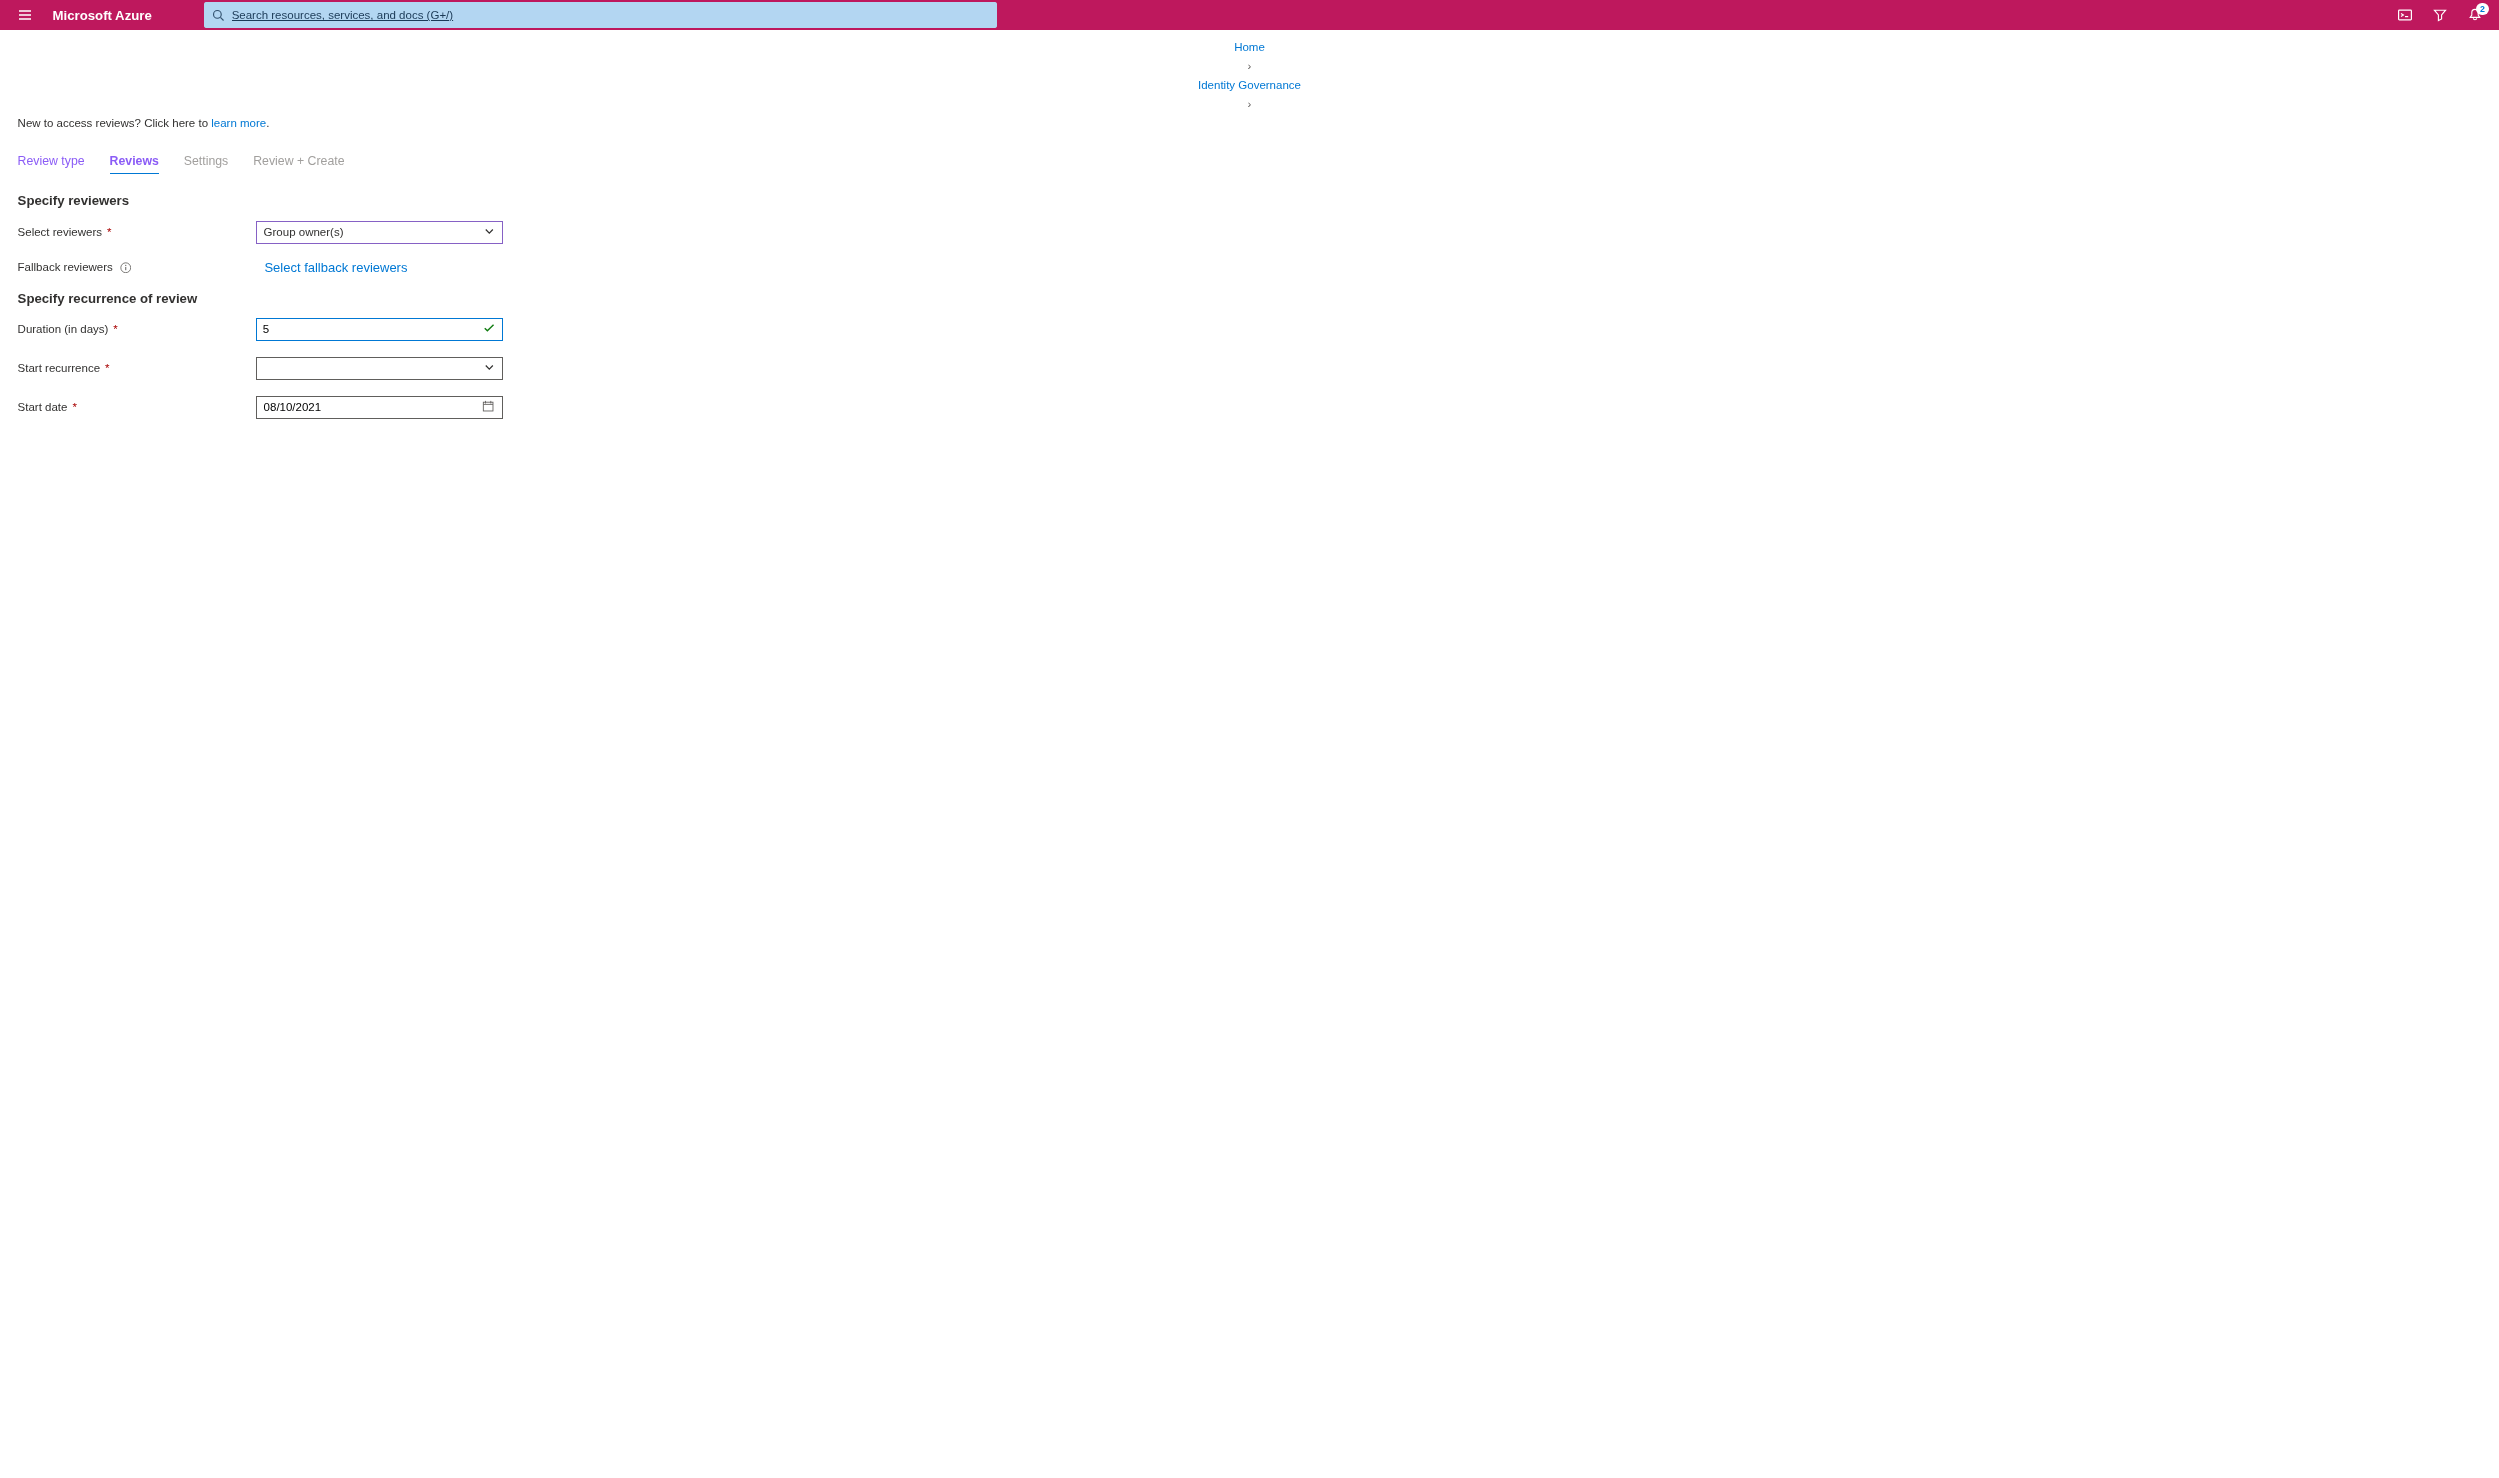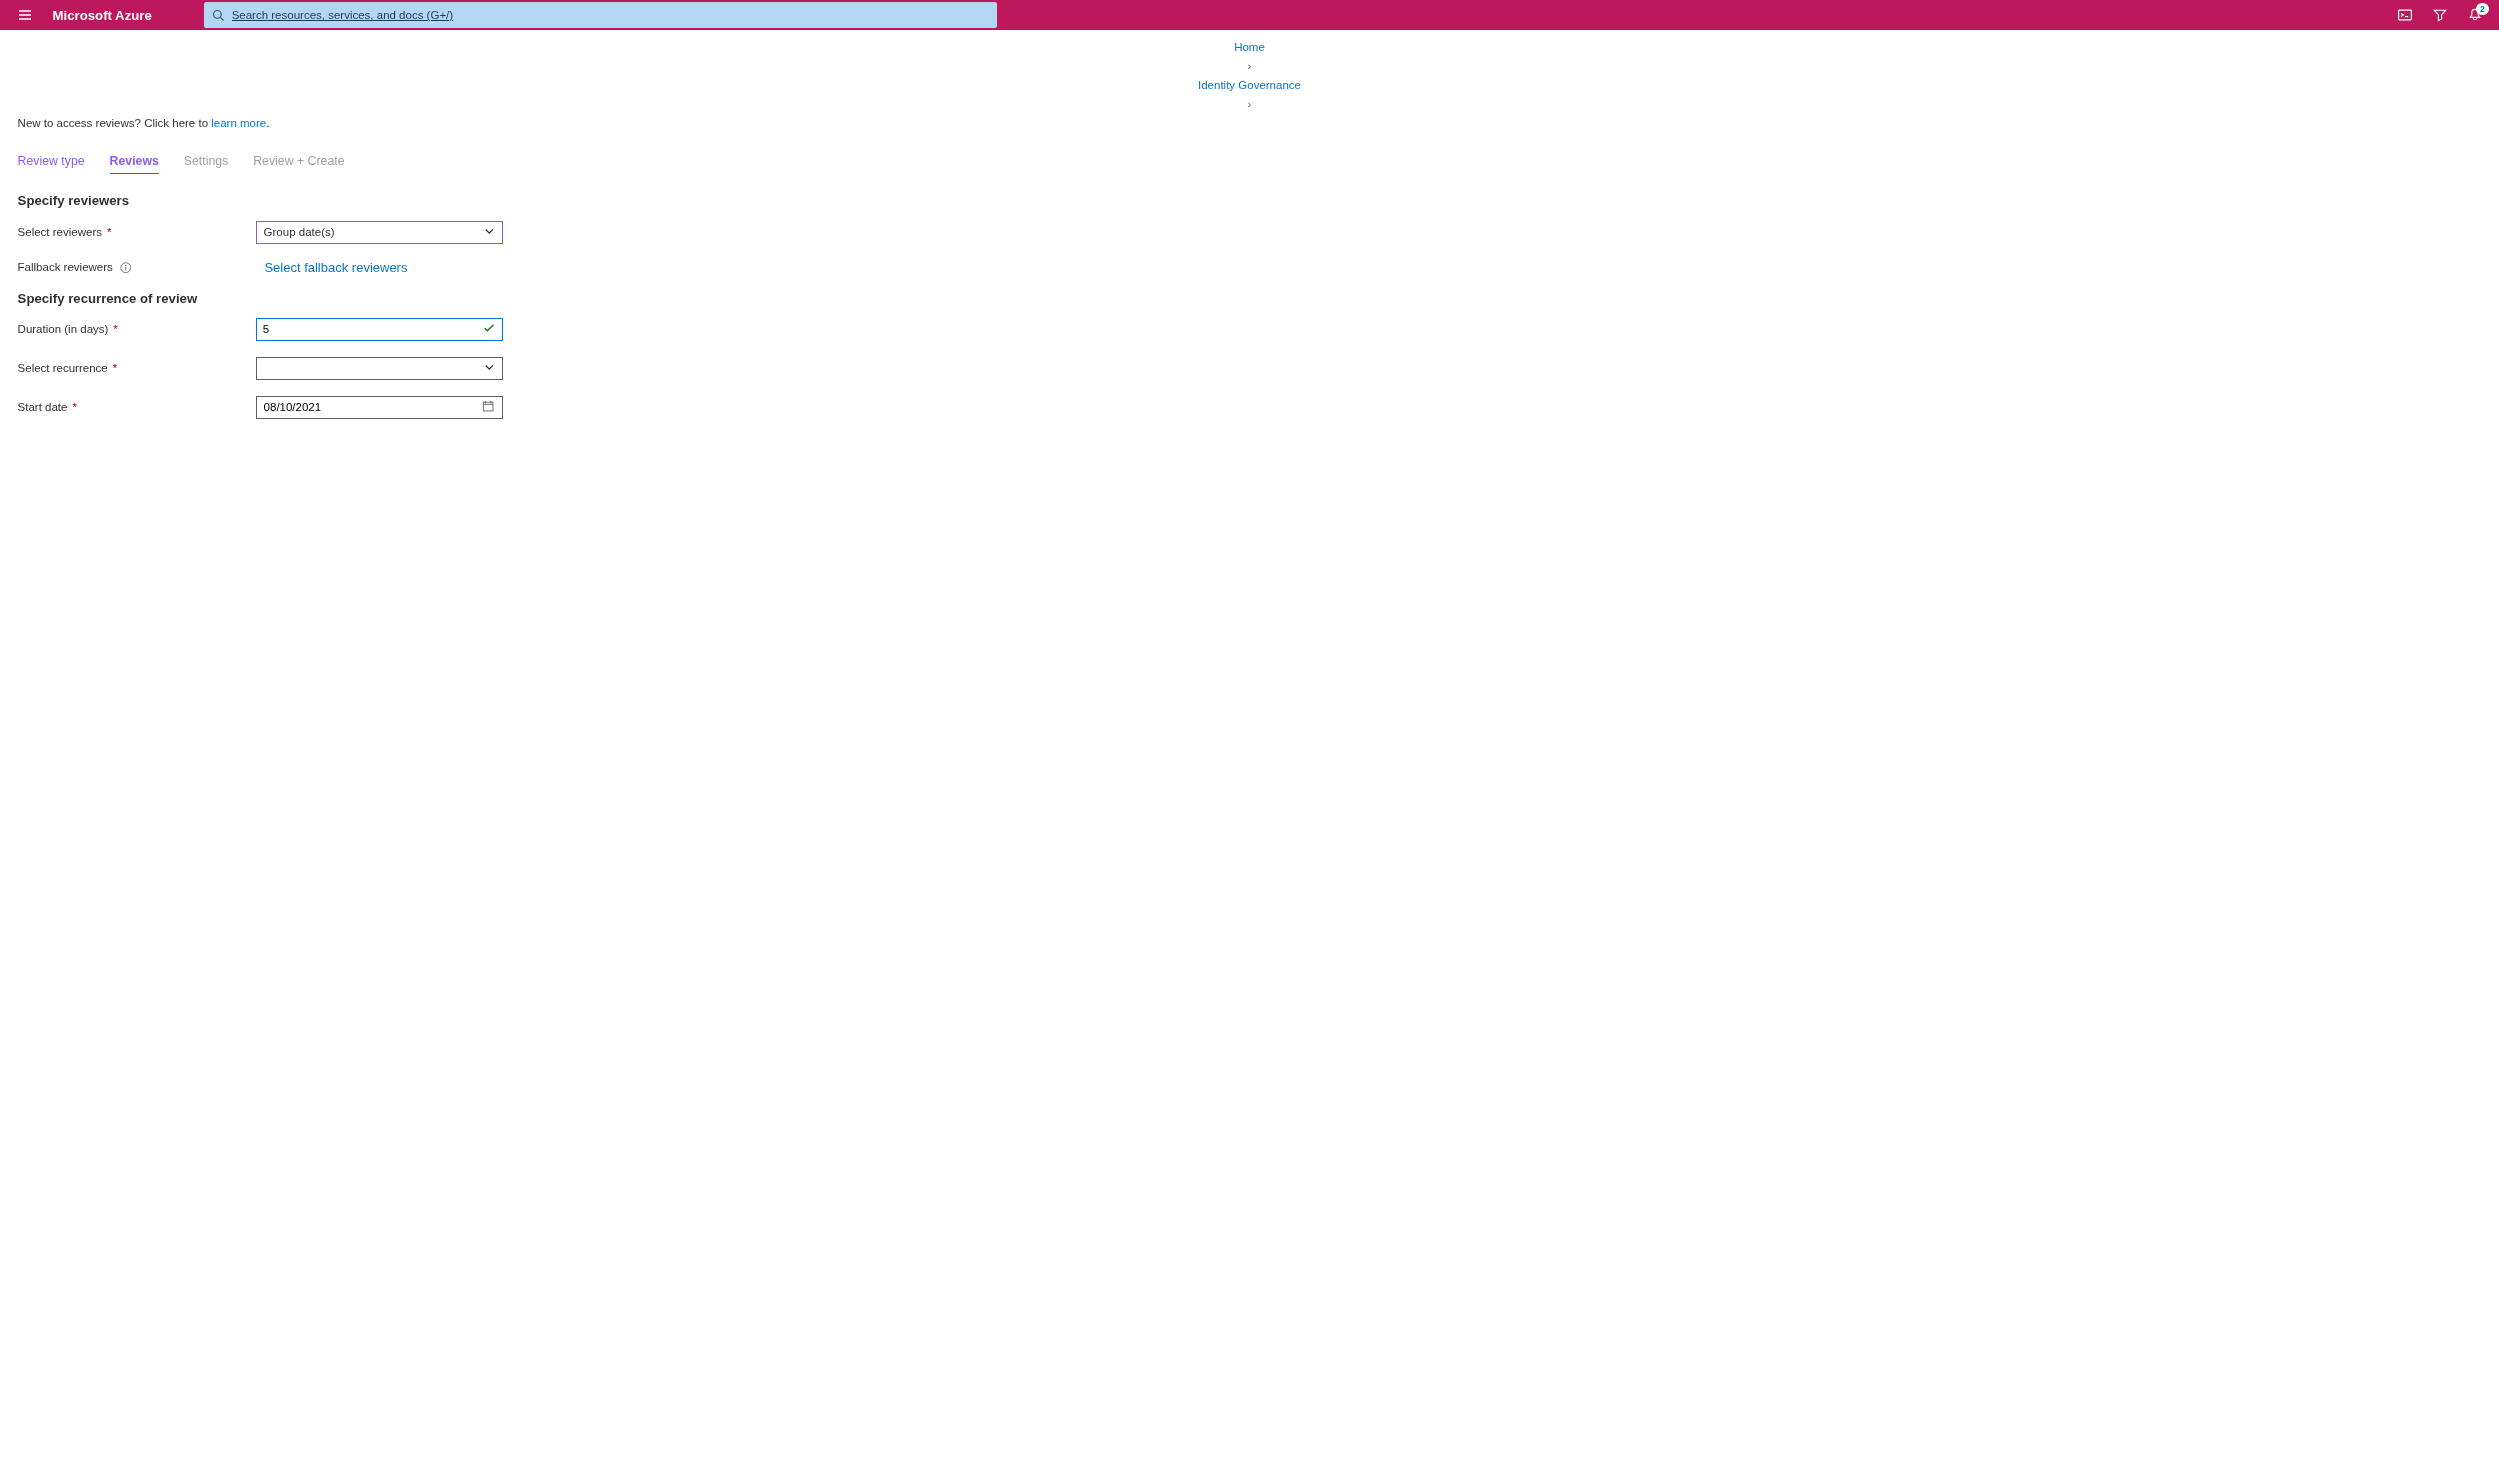--- a/index.html
+++ b/index.html
@@ -189,21 +189,21 @@
 
   <h3 class="section-h">Specify reviewers</h3>
 
   <div class="form-row">
     <div class="form-label">
       <span>Select reviewers</span>
       <span class="req">*</span>
     </div>
     <div class="form-field">
       <div class="field-box select">
-        <span>Group date(s)</span>
+        <span>Group owner(s)</span>
         <span class="chev">
           <svg viewBox="0 0 12 12">
               <path d="M2 4l4 4 4-4" stroke="#323130" stroke-width="1.4" fill="none"></path>
             </svg>
         </span>
       </div>
     </div>
   </div>
 
   <div class="form-row">
@@ -236,21 +236,21 @@
           <svg viewBox="0 0 14 14">
               <path d="M2 7l3 3 7-7" stroke="#107c10" stroke-width="1.6" fill="none"></path>
             </svg>
         </span>
       </div>
     </div>
   </div>
 
   <div class="form-row">
     <div class="form-label">
-      <span>Select recurrence</span>
+      <span>Start recurrence</span>
       <span class="req">*</span>
     </div>
     <div class="form-field">
       <div class="field-box select plain">
         <span></span>
         <span class="chev">
           <svg viewBox="0 0 12 12">
               <path d="M2 4l4 4 4-4" stroke="#323130" stroke-width="1.4" fill="none"></path>
             </svg>
         </span>

